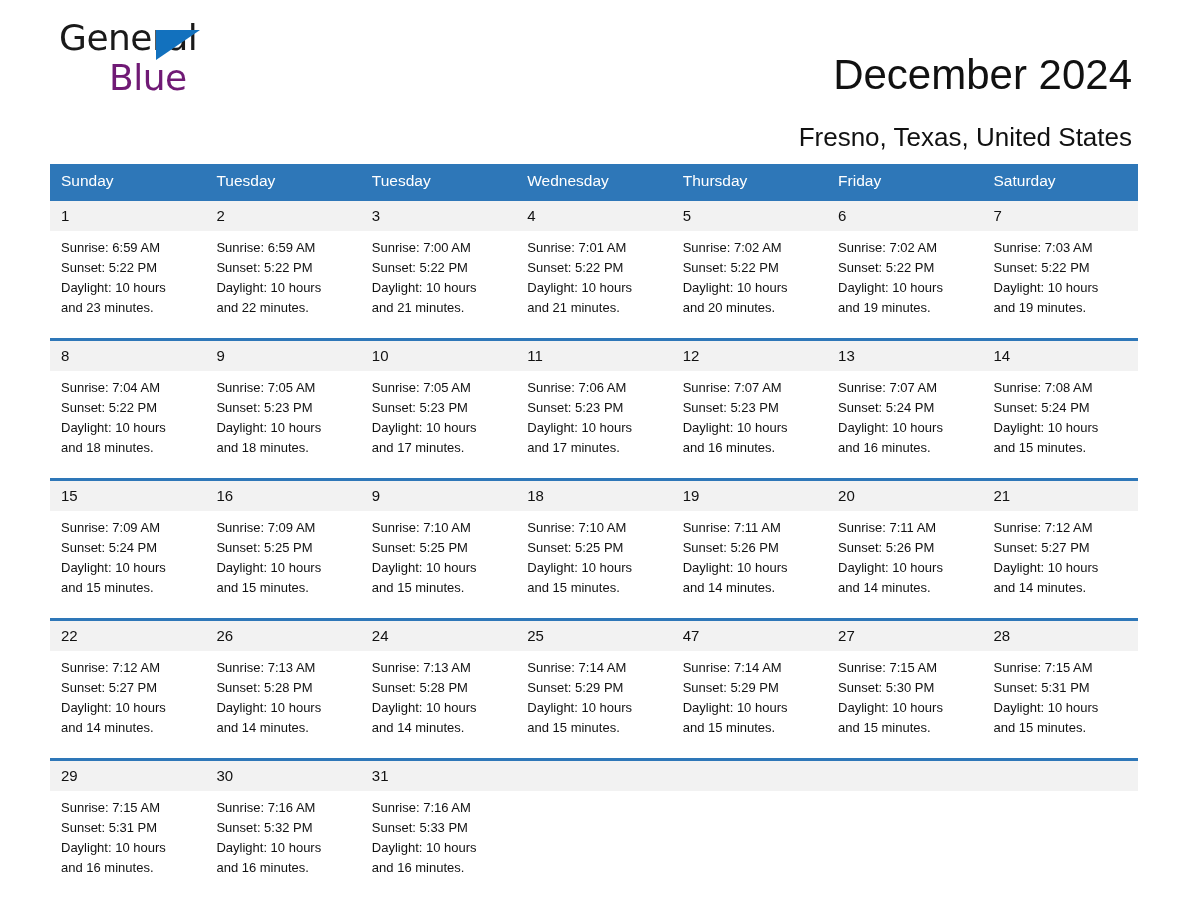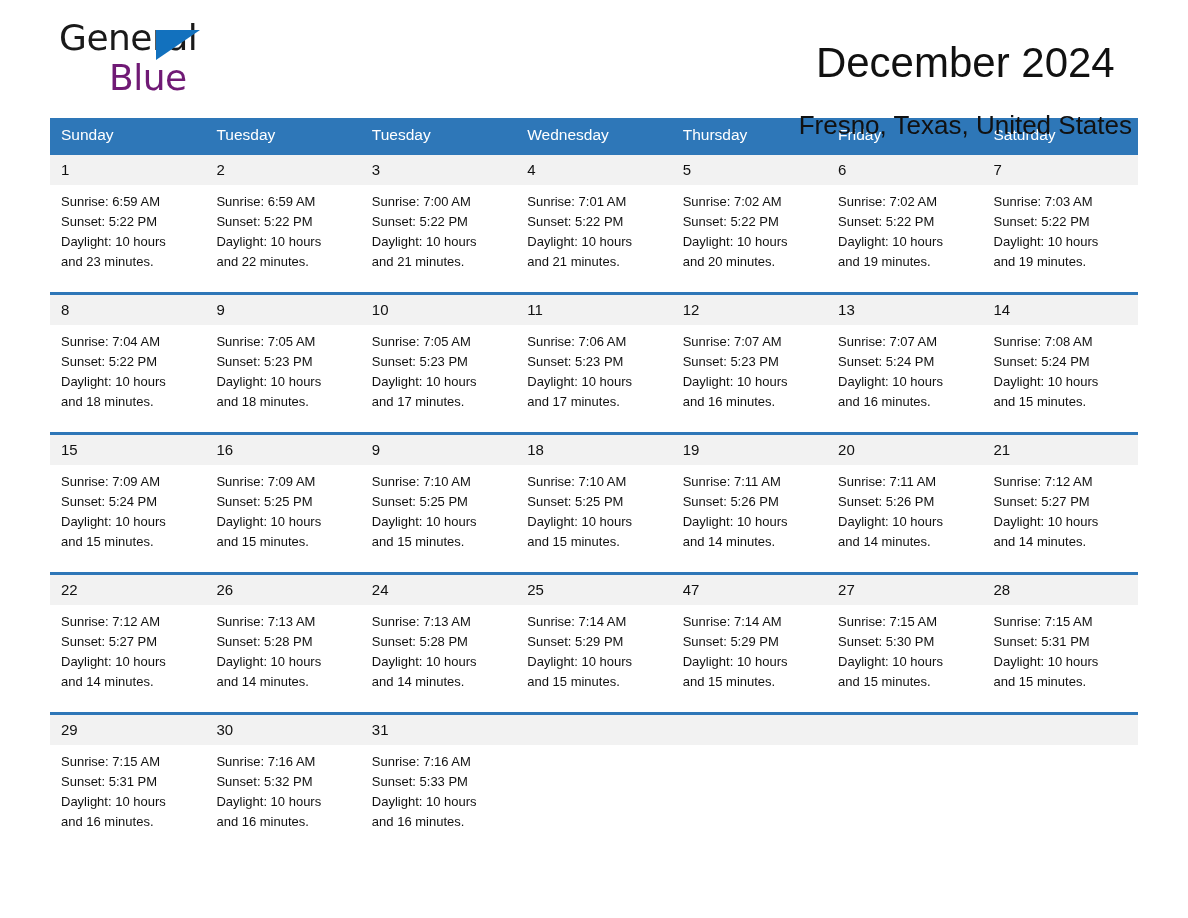--- a/index.html
+++ b/index.html
@@ -61,22 +61,22 @@
     font-size: 36px;
     letter-spacing: -0.5px;
     color: #701a75;
     font-family: "DejaVu Sans", sans-serif;
     font-weight: 400;
     line-height: 44px;
   }
   .title-block {
     position: absolute;
     right: 6px;
-    top: 4px;
-    text-align: center;
+    top: 16px;
+    text-align: right;
   }
   .cal-title {
     font-size: 42px;
     font-weight: 400;
     line-height: 58px;
     margin-top: 30px;
     color: #111111;
     white-space: nowrap;
   }
   .cal-subtitle {
@@ -86,20 +86,21 @@
     margin-top: 16px;
     color: #111111;
     white-space: nowrap;
   }
 
   
   .calendar {
     width: 1088px;
     border-collapse: collapse;
     table-layout: fixed;
+    margin-top: 46px;
   }
   .calendar col { width: 155.43px; }
 
   thead th {
     background: #2E77B8;
     color: #ffffff;
     font-size: 15.5px;
     font-weight: 400;
     text-align: left;
     padding: 8px 0 8px 11px;

